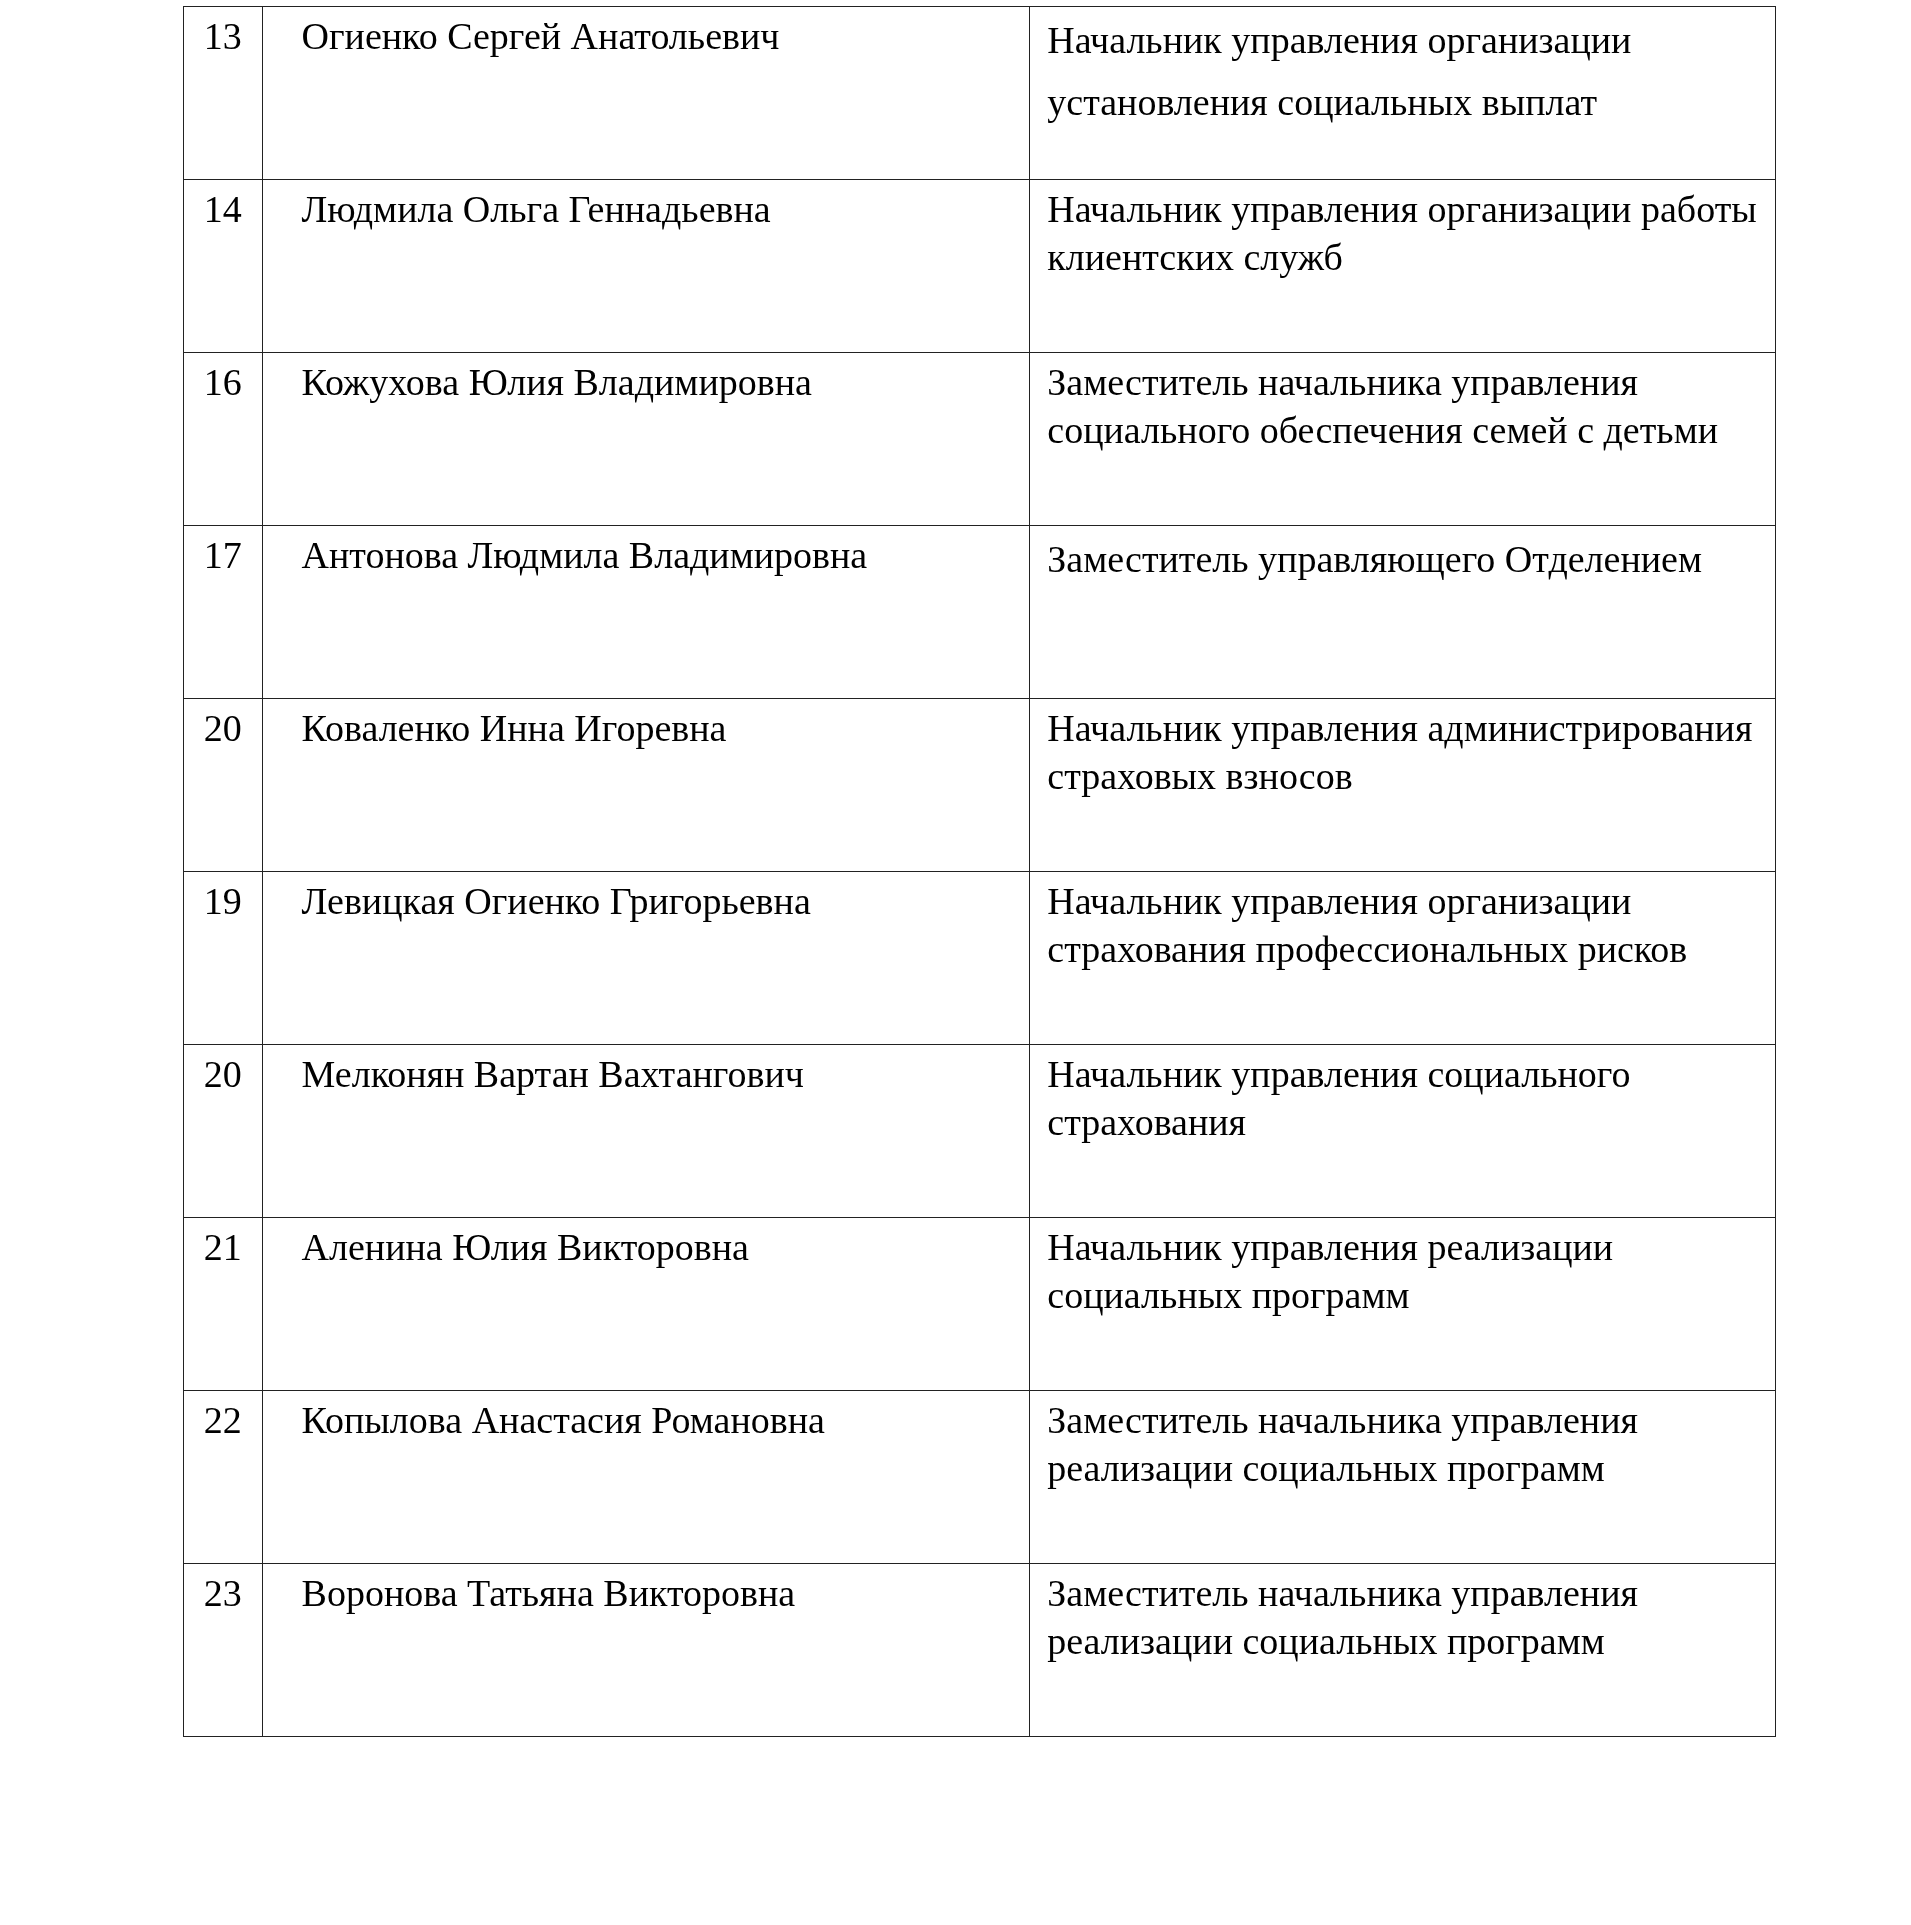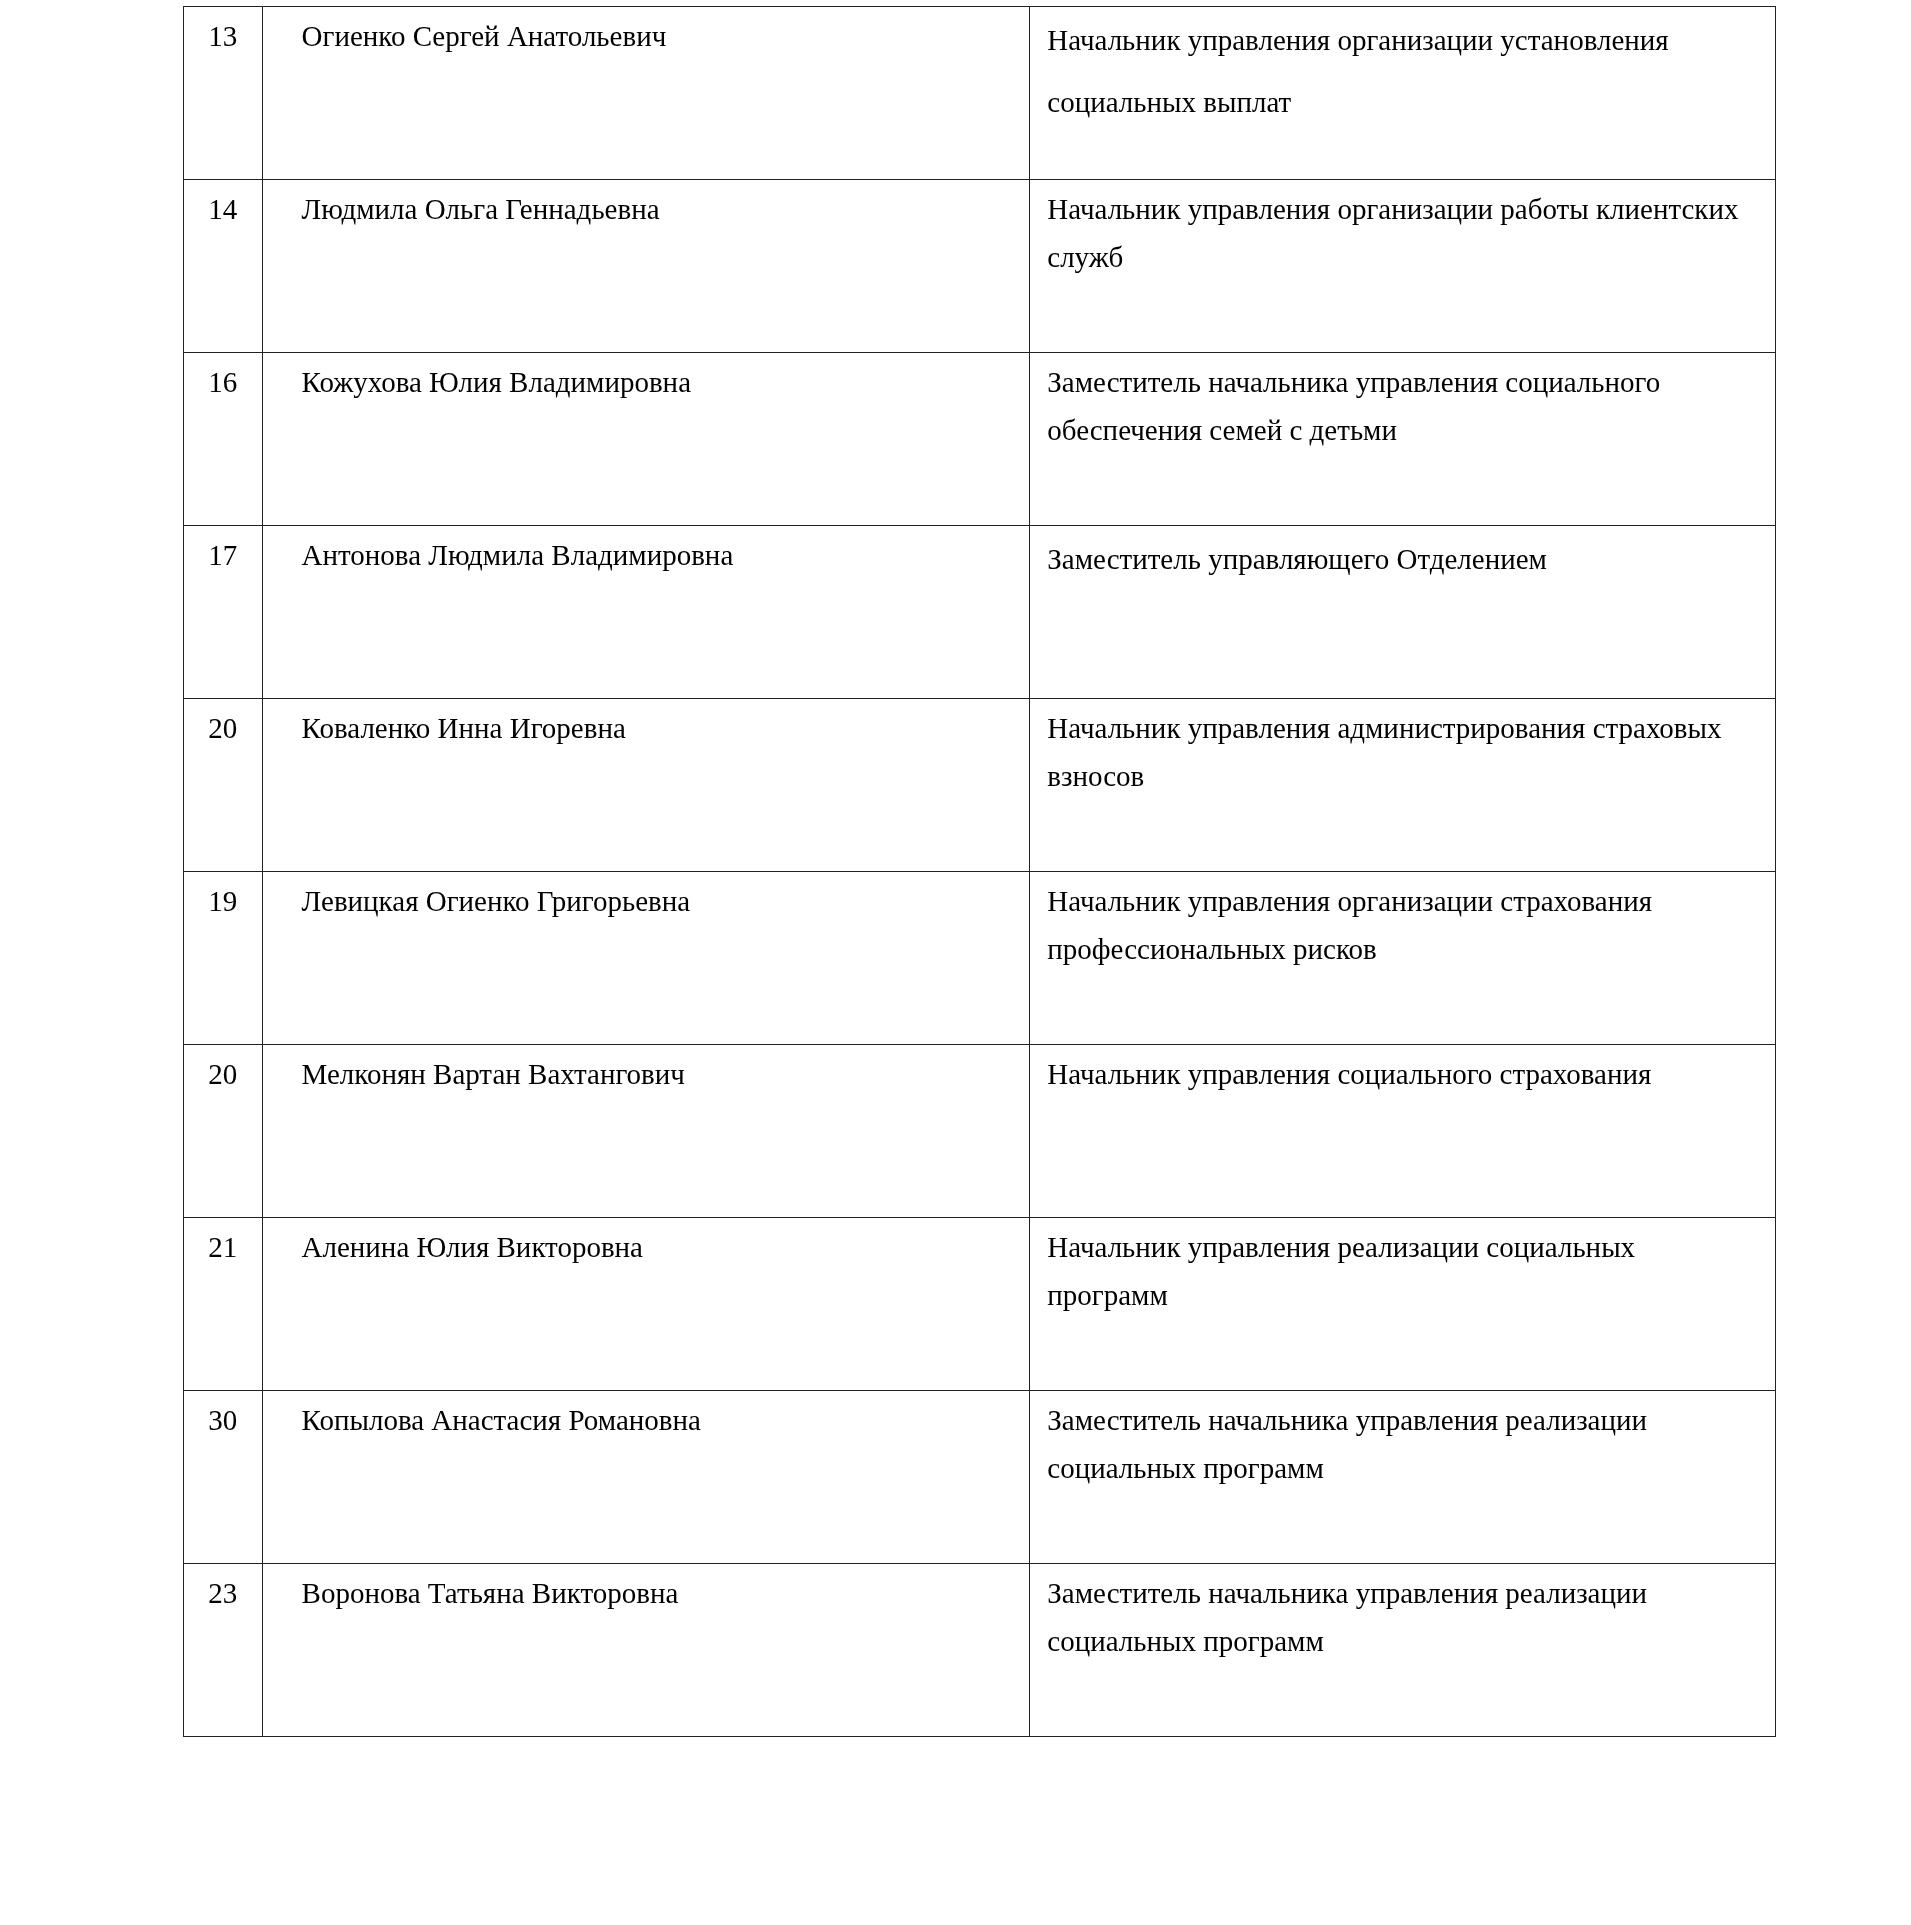--- a/index.html
+++ b/index.html
@@ -1,19 +1,19 @@
 <!DOCTYPE html>
 <html style="font-size:12.3px"><head>
 <meta charset="utf-8">
 <style>
   html, body { margin:0; padding:0; background:#ffffff; }
   body { width:1912px; height:1926px; position:relative; overflow:hidden;
          font-family:"Liberation Serif", "DejaVu Serif", serif; color:#000; }
   table { position:absolute; left:183px; top:6.2px; border-collapse:collapse; table-layout:fixed; width:1593px; }
-  td { border:1.5px solid #222; vertical-align:top; font-size:29px; line-height:48px; padding:4.6px 17px 0 17px; }
+  td { border:1.5px solid #222; vertical-align:top; font-size:38px; line-height:48px; padding:4.6px 17px 0 17px; }
   td.num { width:62px; text-align:center; padding-left:7.7px; padding-right:7.7px; }
   td.name { width:709px;padding-left:39px; }
   td.pos { width:709px; }
   tr { height:173px; }
   tr.wide td.pos { line-height:62px; padding-top:1.5px; }
 </style>
 </head>
 <body>
 
 <table>
@@ -52,21 +52,21 @@
         <td class="num">20</td>
         <td class="name">Мелконян Вартан Вахтангович</td>
         <td class="pos">Начальник управления социального страхования</td>
       </tr>
     <tr>
         <td class="num">21</td>
         <td class="name">Аленина Юлия Викторовна</td>
         <td class="pos">Начальник управления реализации социальных программ</td>
       </tr>
     <tr>
-        <td class="num">30</td>
+        <td class="num">22</td>
         <td class="name">Копылова Анастасия Романовна</td>
         <td class="pos">Заместитель начальника управления реализации социальных программ</td>
       </tr>
     <tr>
         <td class="num">23</td>
         <td class="name">Воронова Татьяна Викторовна</td>
         <td class="pos">Заместитель начальника управления реализации социальных программ</td>
       </tr>
   </tbody>
 </table>

